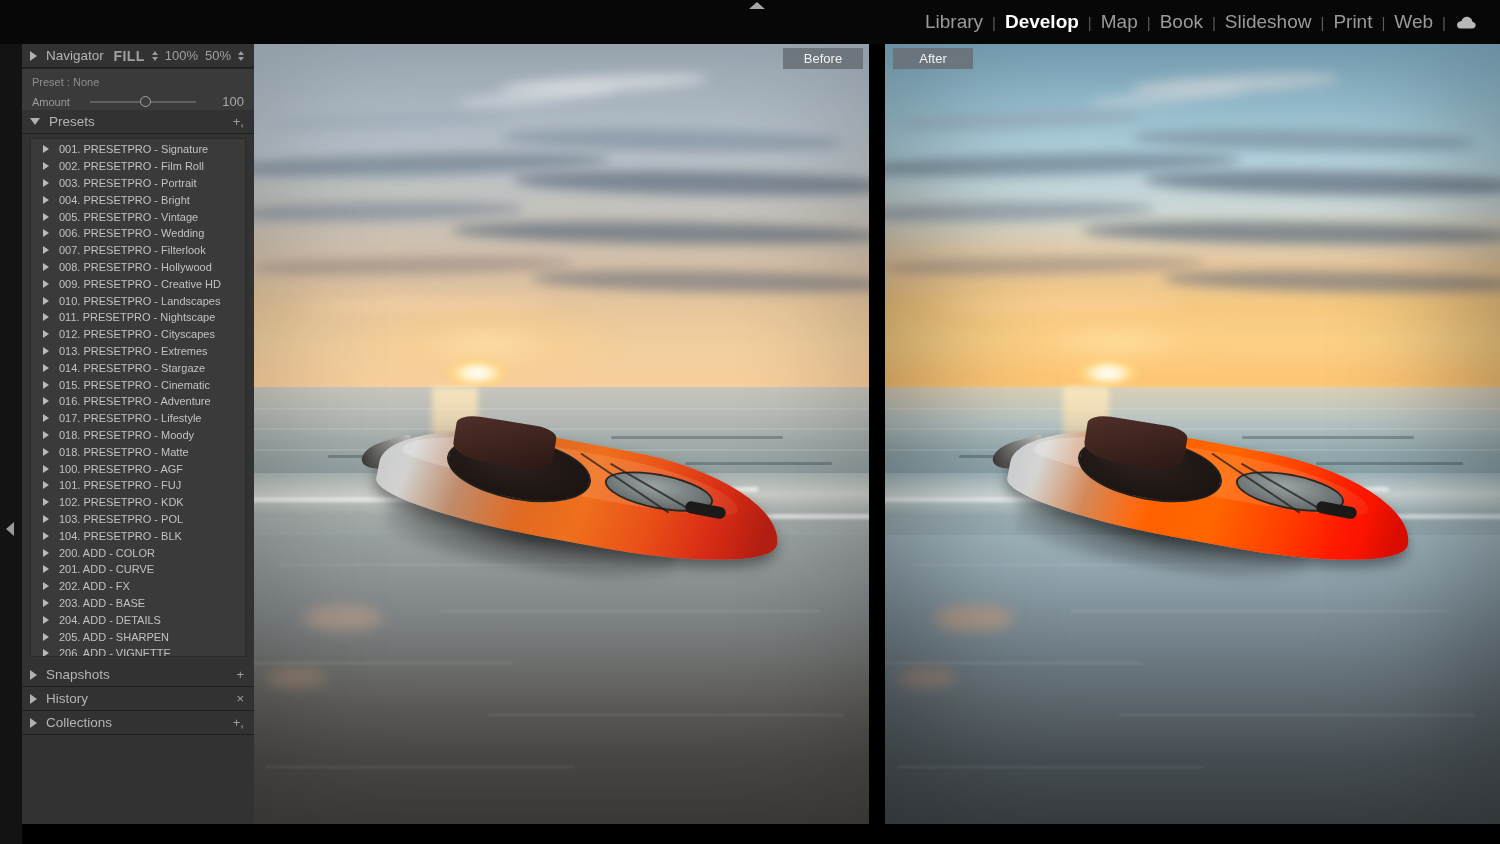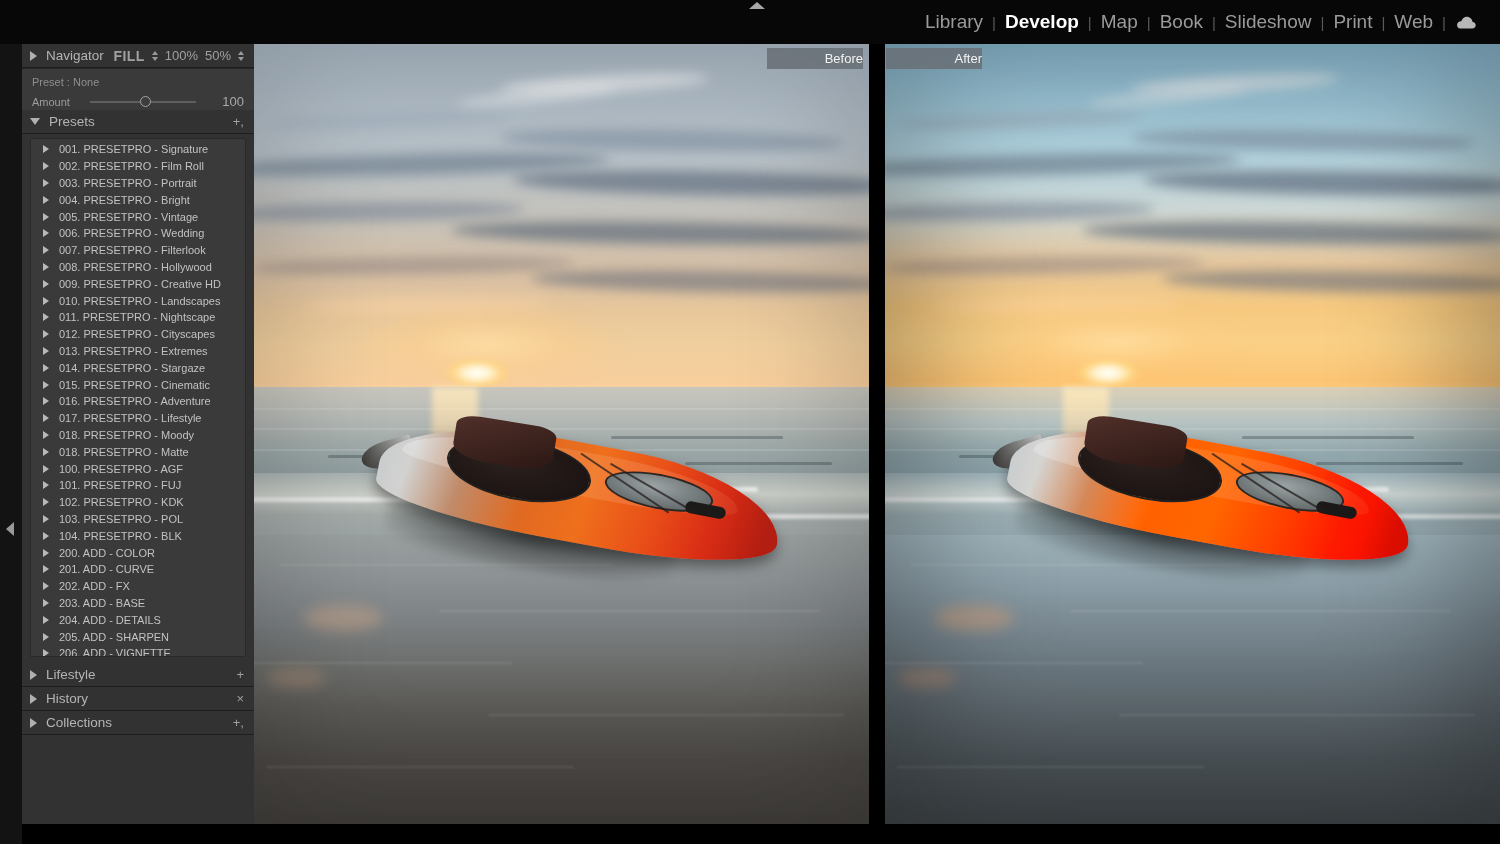--- a/index.html
+++ b/index.html
@@ -304,24 +304,24 @@
   .vignette.before {
     position: absolute; inset: 0;
     box-shadow: inset 0 0 110px 32px rgba(0,0,0,.16);
     pointer-events: none;
   }
 
   .ba-label {
     position: absolute; top: 4px;
     background: rgba(105,112,118,.88);
     color: #f2f2f2; font-size: 13px;
-    padding: 3px 0; width: 96px; text-align: right;
+    padding: 3px 0; width: 80px; text-align: center;
   }
   .ba-label.before { right: 6px; }
-  .ba-label.after  { left: 1px; }
+  .ba-label.after  { left: 8px; }
 </style>
 </head>
 <body>
 
 <div id="app">
 
   <div class="topbar">
 
     <div class="top-collapse"></div>
 
@@ -513,21 +513,21 @@
         </div>
         <div class="preset-row">
           <span class="tri"></span>
           <span>206. ADD - VIGNETTE</span>
         </div>
       </div>
 
     <div class="bottom-panels">
       <div class="panel-header">
         <span class="tri-right"></span>
-        <span class="ptitle">Lifestyle</span>
+        <span class="ptitle">Snapshots</span>
         <span class="pright plus-comma">+</span>
       </div>
       <div class="panel-header">
         <span class="tri-right"></span>
         <span class="ptitle">History</span>
         <span class="pright xmark">×</span>
       </div>
       <div class="panel-header">
         <span class="tri-right"></span>
         <span class="ptitle">Collections</span>

